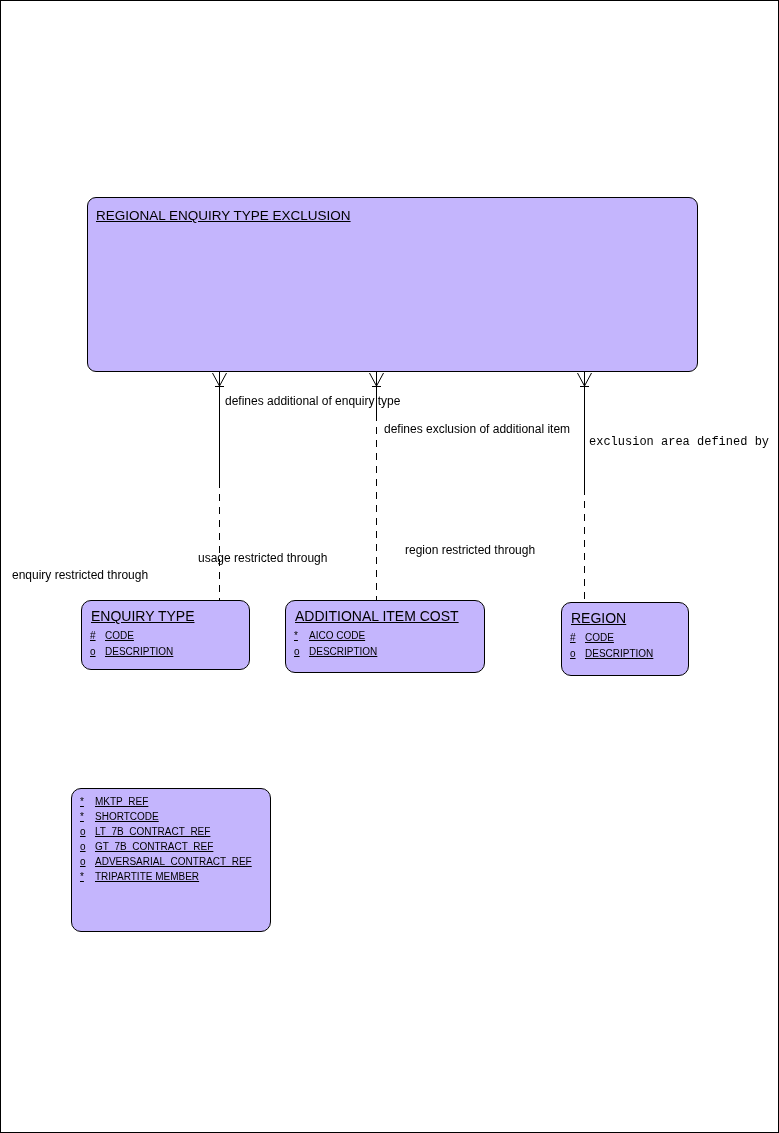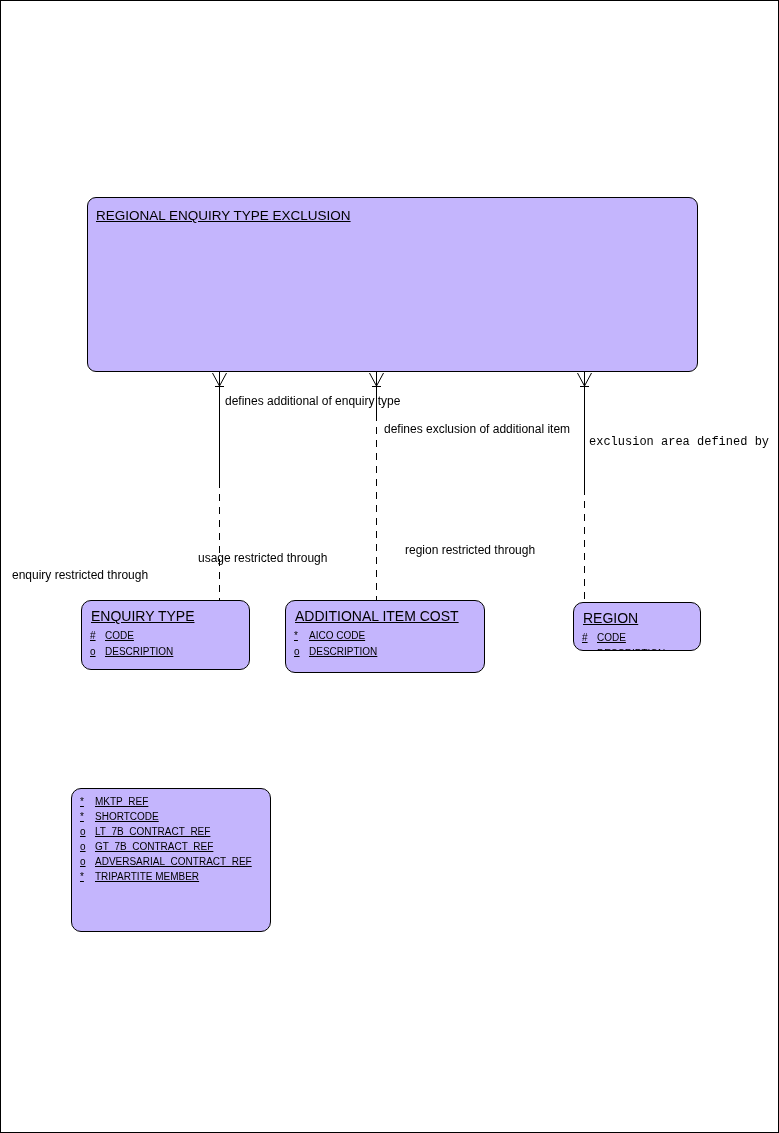--- a/index.html
+++ b/index.html
@@ -105,21 +105,21 @@
         <span class="attr-marker">*</span>
         <span class="attr-name">AICO CODE</span>
       </div>
       <div class="attr-row">
         <span class="attr-marker">o</span>
         <span class="attr-name">DESCRIPTION</span>
       </div>
     </div>
   </div>
 
-  <div class="entity" style="left:572px; top:601px; width:128px; height:49px;">
+  <div class="entity" style="left:560px; top:601px; width:128px; height:74px;">
     <div class="entity-title">REGION</div>
     <div class="attrs">
       <div class="attr-row">
         <span class="attr-marker">#</span>
         <span class="attr-name">CODE</span>
       </div>
       <div class="attr-row">
         <span class="attr-marker">o</span>
         <span class="attr-name">DESCRIPTION</span>
       </div>

